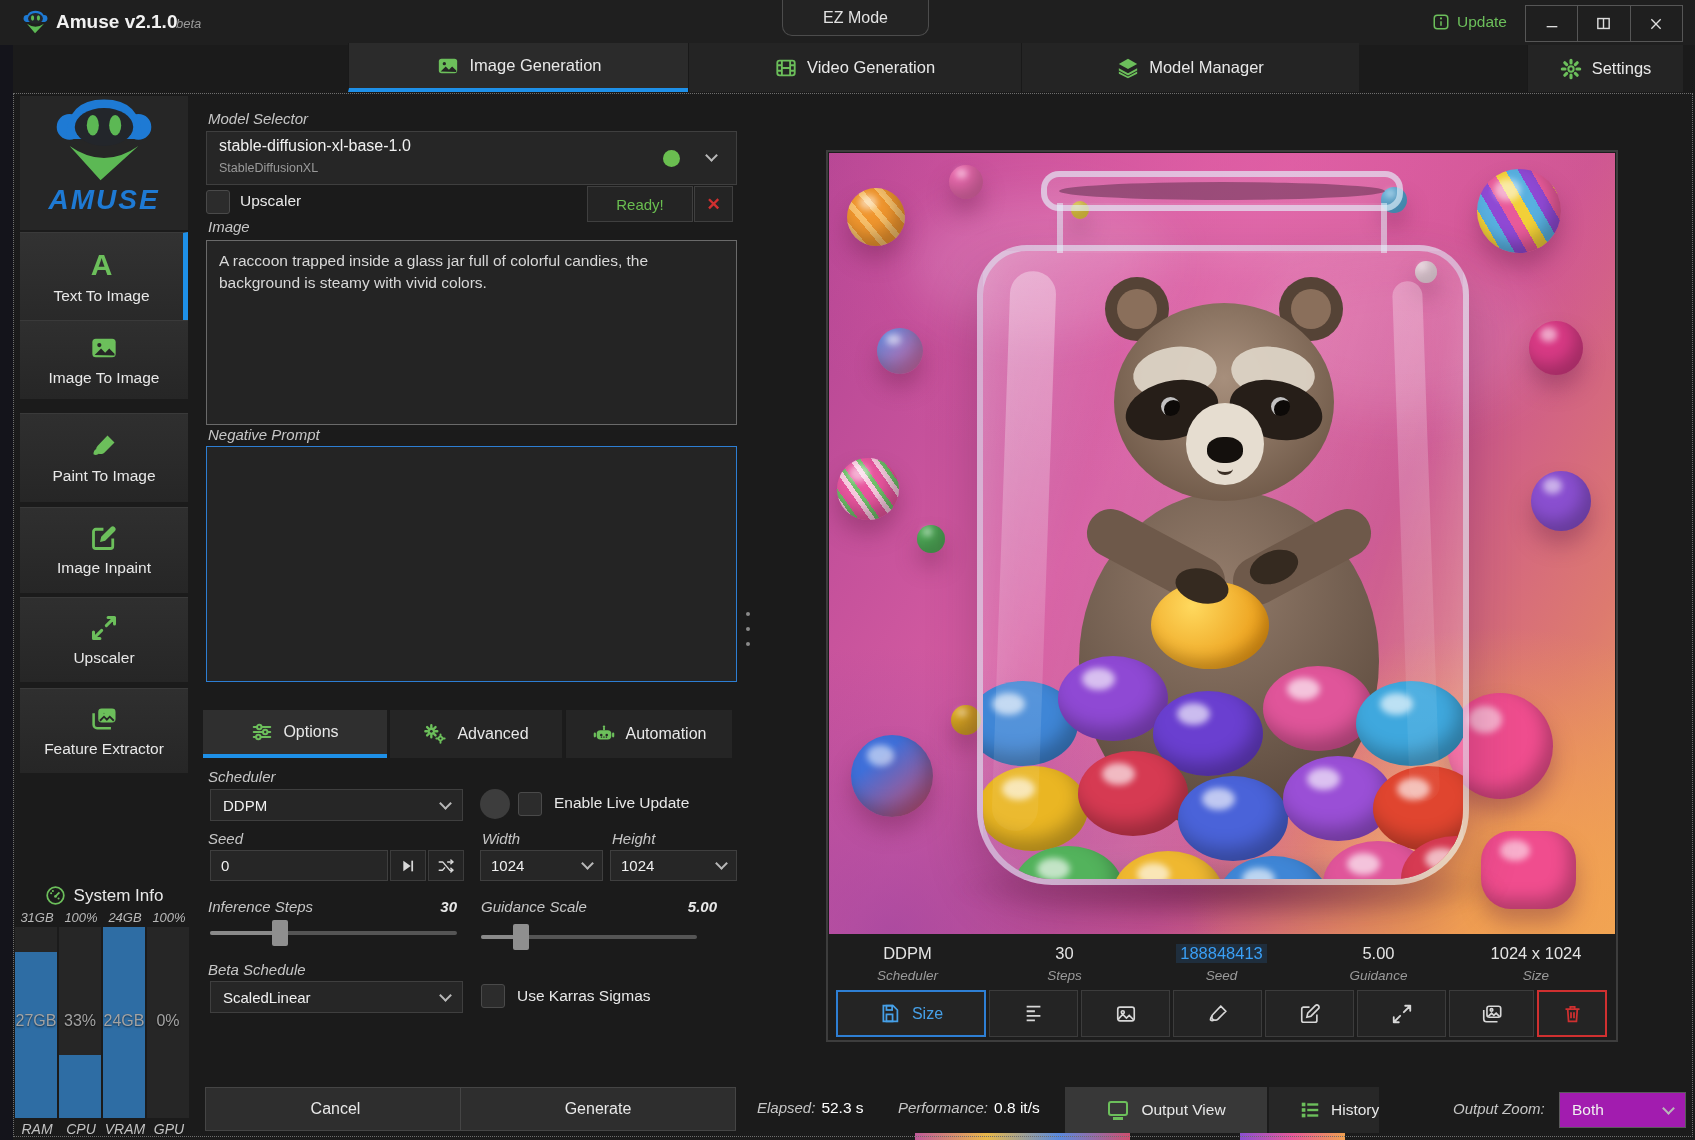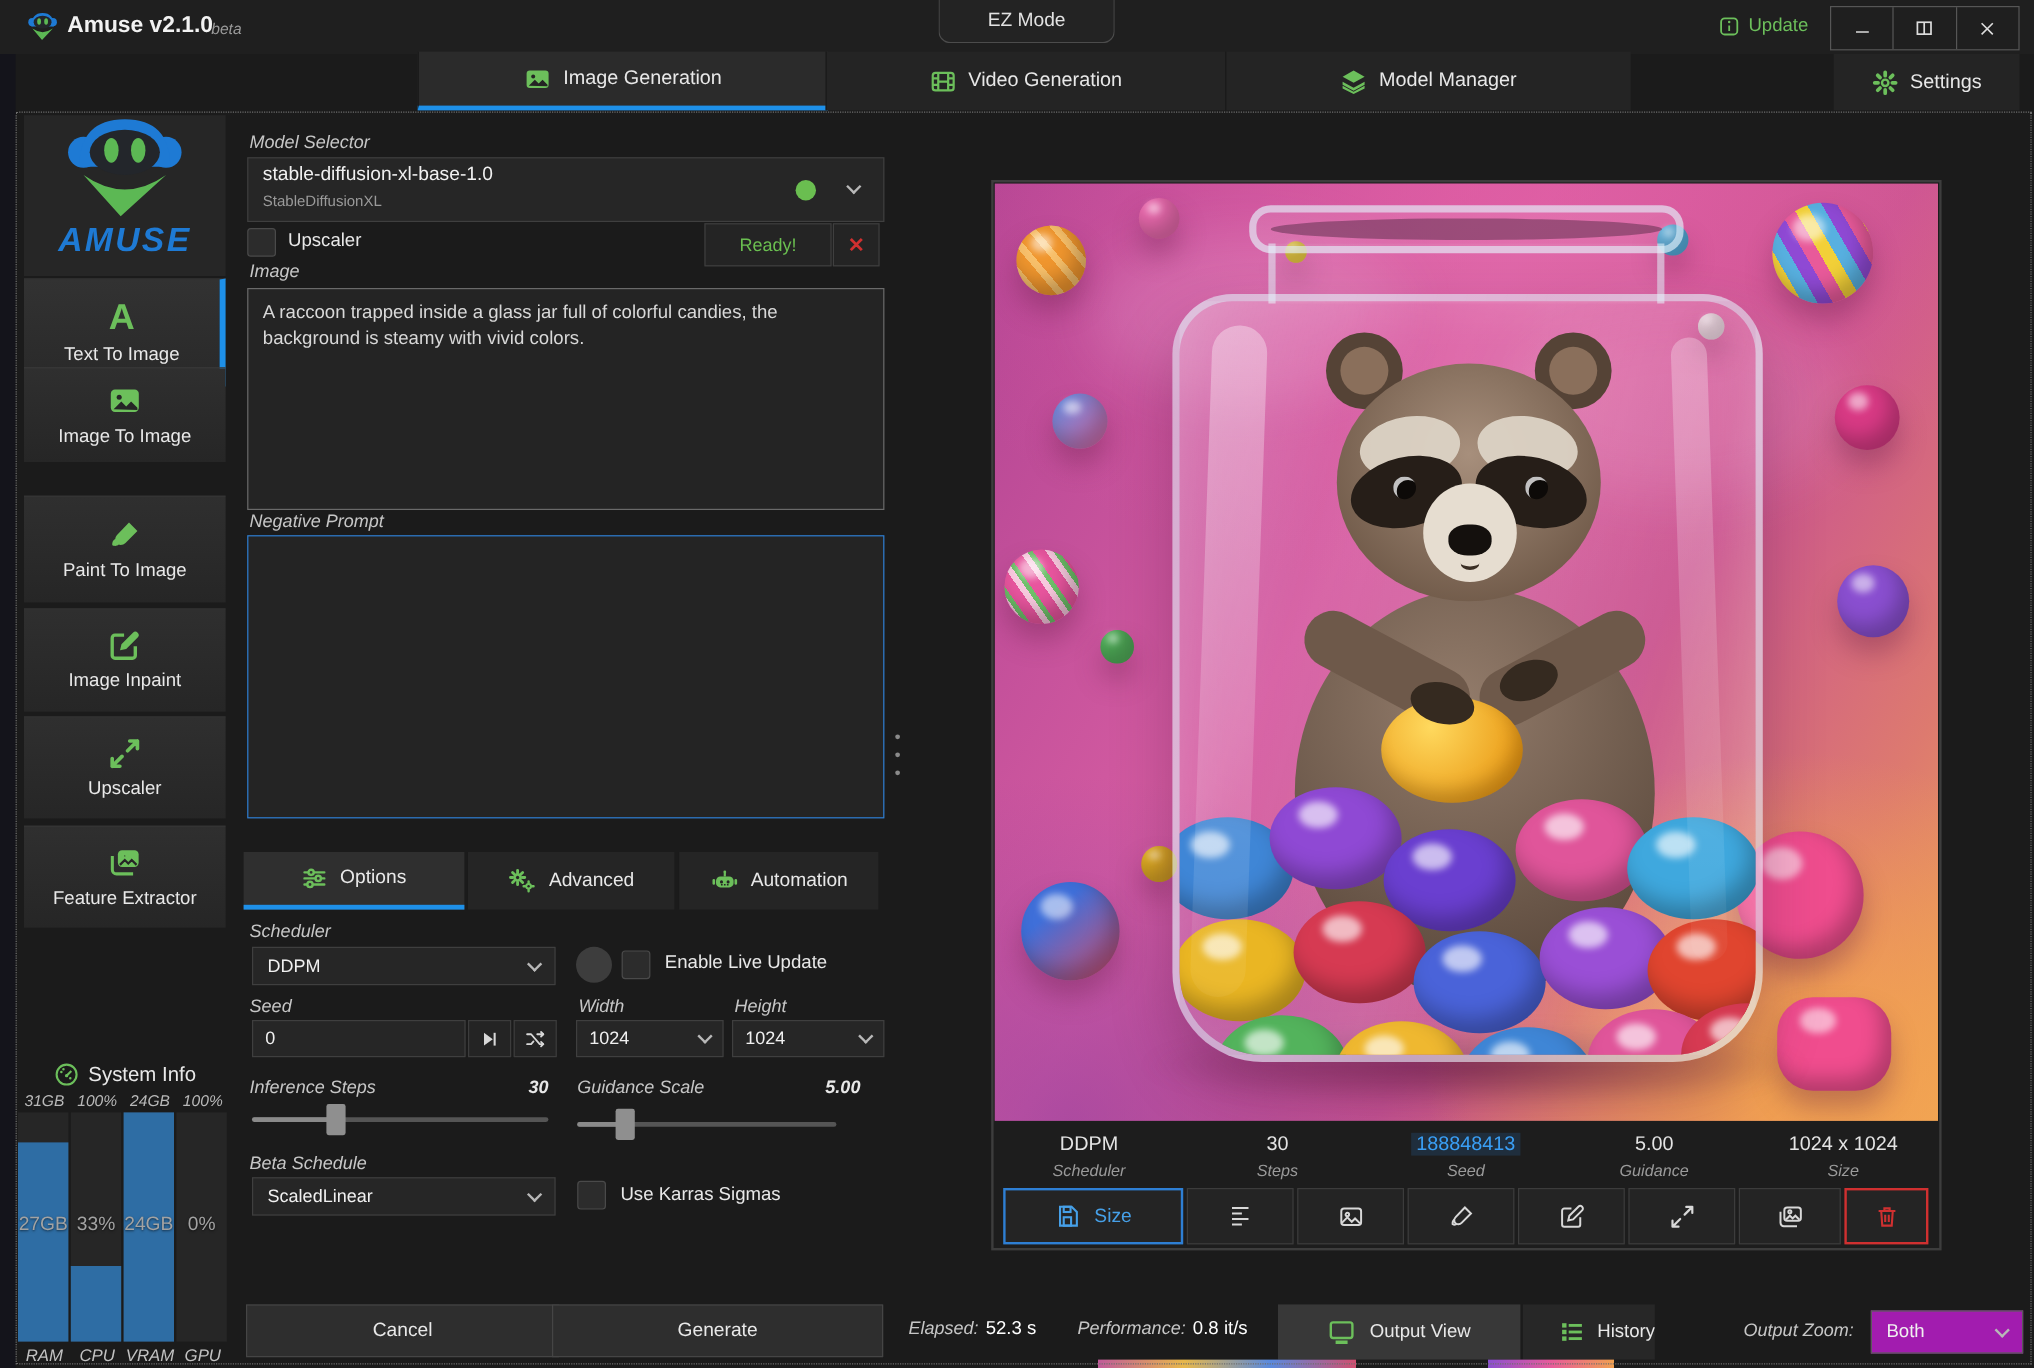--- a/index.html
+++ b/index.html
@@ -145,21 +145,21 @@
       <ellipse cx="73" cy="34" rx="7" ry="12" fill="#5cb854"></ellipse>
     <path d="M20 58 Q60 86 100 58 L56 98 Z" fill="#5cb854"></path>
   </svg>
   <div style="font-size:28px;font-weight:bold;font-style:italic;letter-spacing:2px;color:#1e7ad4;margin-top:2px">AMUSE</div>
 </div>
 
 <div class="abs sbtn active" style="top:232px;height:90px">
   <span style="font-size:30px;font-weight:800;color:#6cbf5b;line-height:30px">A</span>
   <span>Text To Image</span>
 </div>
-<div class="abs sbtn" style="top:306px;height:79px">
+<div class="abs sbtn" style="top:320px;height:79px">
   <span>
       <svg width="28" height="28" viewBox="0 0 24 24" fill="#6cbf5b">
         <rect x="2" y="4" width="20" height="16" rx="3"></rect>
         <circle cx="8" cy="9.5" r="1.8" fill="#262626"></circle>
         <path d="M4 18l5.5-5.5 3.5 3.5 3.5-3.5L21 17v1.5z" fill="#262626"></path>
       </svg>
     </span>
   <span>Image To Image</span>
 </div>
 <div class="abs sbtn" style="top:413px;height:89px">

